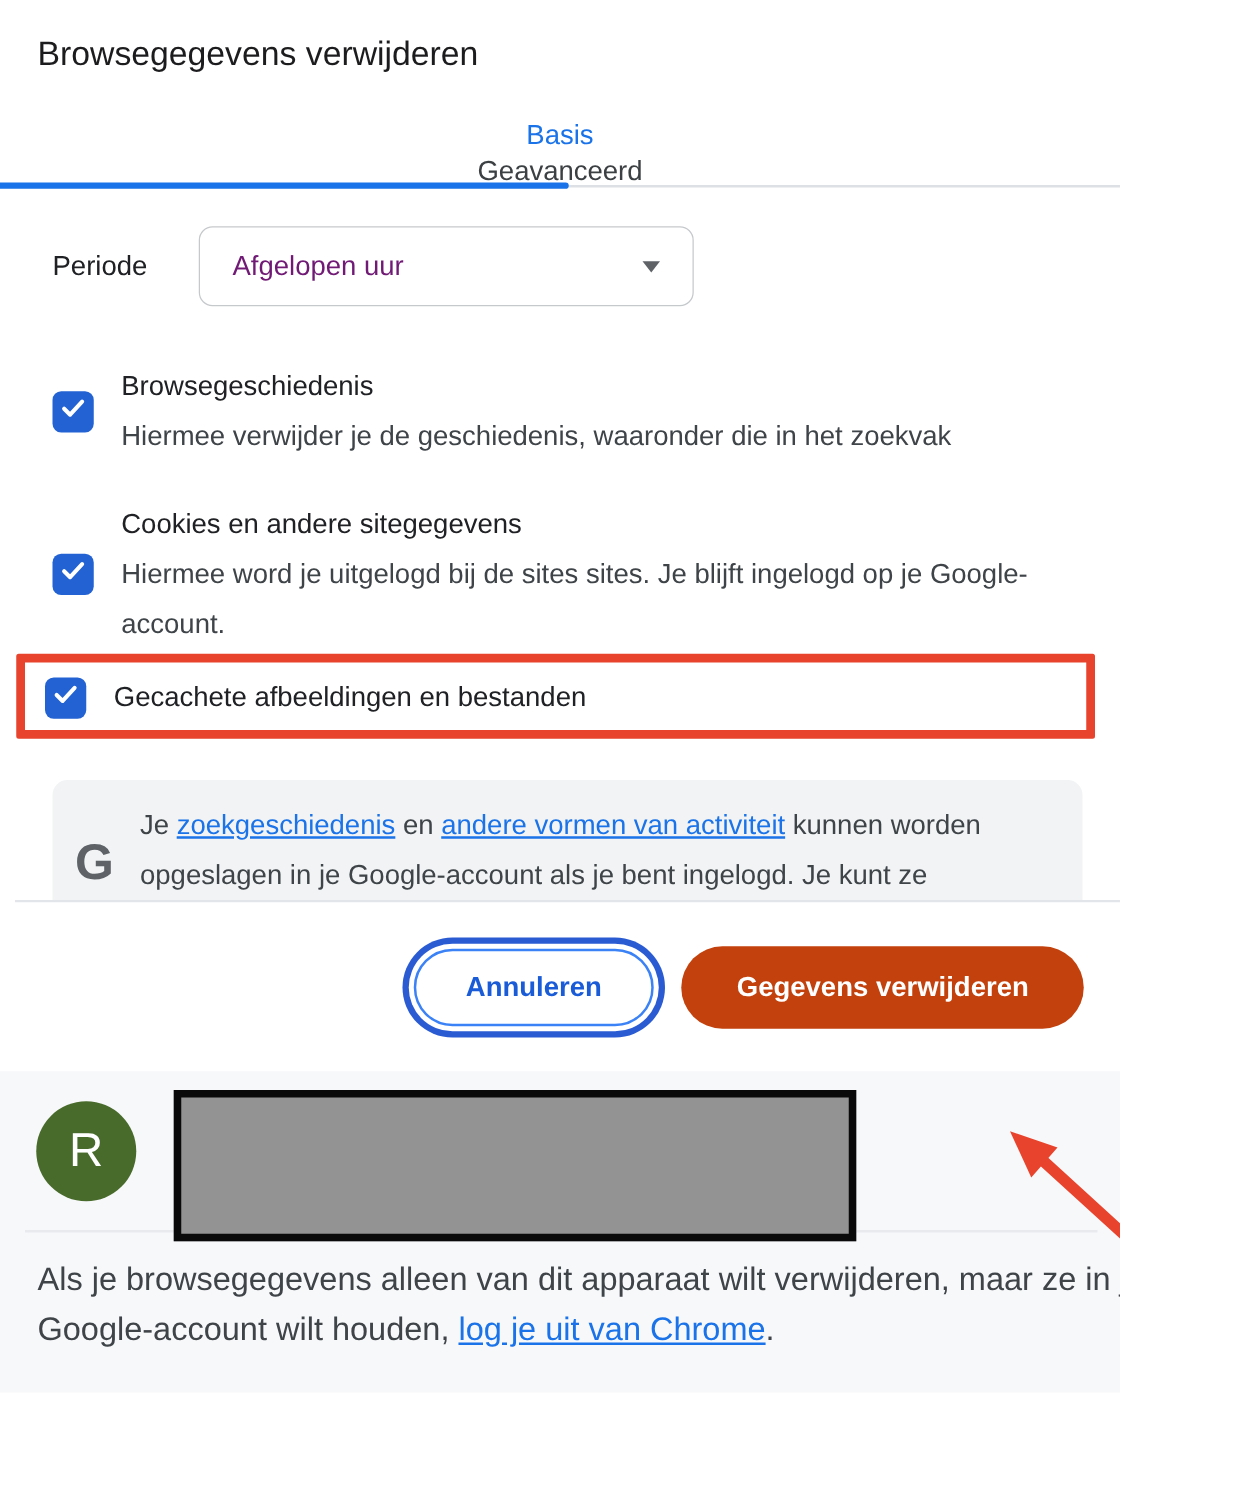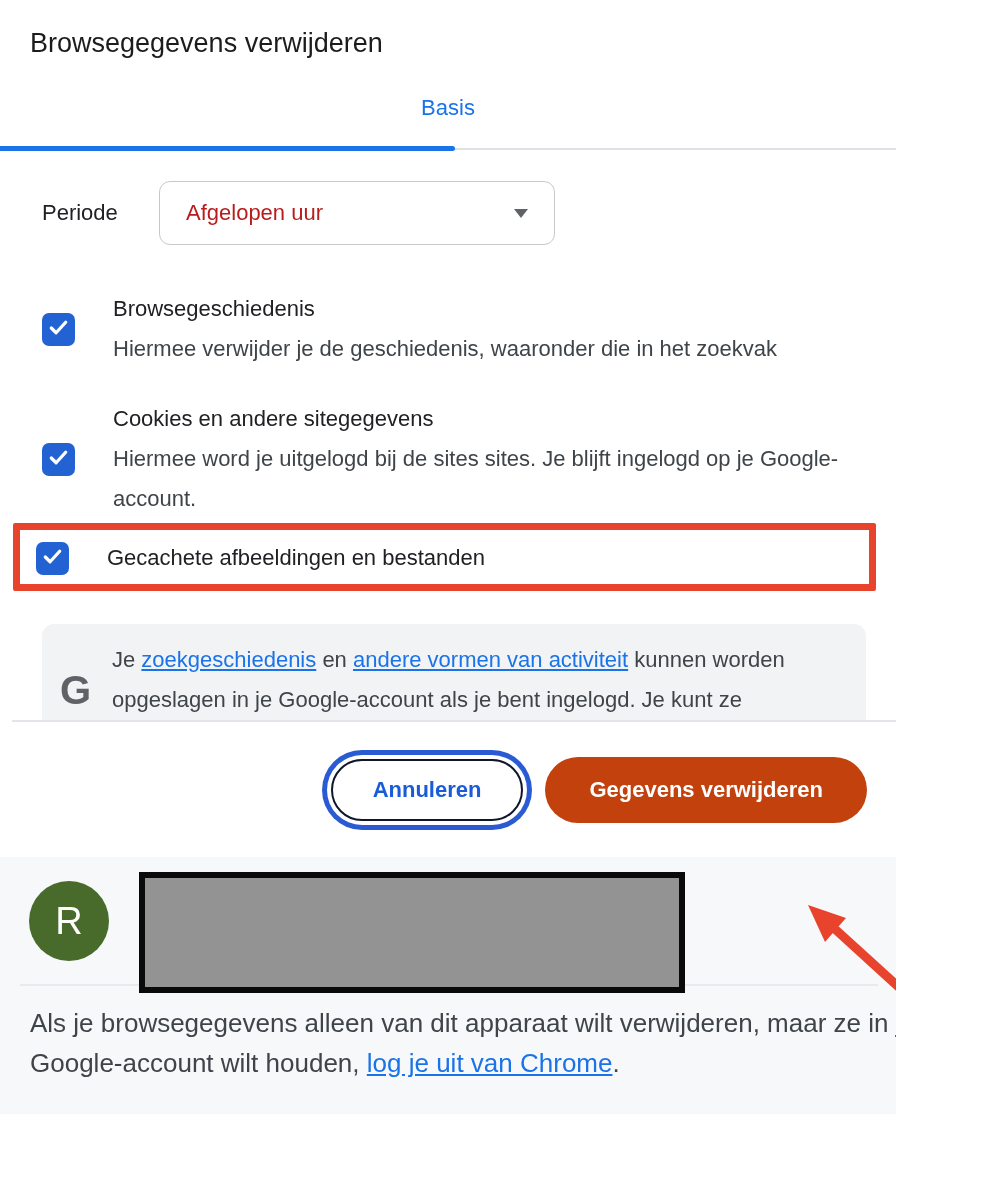--- a/index.html
+++ b/index.html
@@ -29,28 +29,28 @@
     position:absolute; left:0; bottom:0; width:455px; height:5px;
     background:#1a73e8; border-radius:0 5px 5px 0; z-index:2;
   }
   
   .scroll { padding:0 30px; border-bottom:2px solid #e2e5e9;margin-left:12px; }
   .period-row { margin-top:30px; display:flex; align-items:center; }
   .period-label { font-size:22px; color:#202124; width:117px; }
   .period-select {
     width:396px; height:64px; border:1.5px solid #c6c9cc; border-radius:11px;
     background:#fff; display:flex; align-items:center; justify-content:space-between;
-    padding:0 26px; font-size:22px; color:#b91c1c; cursor:pointer;
+    padding:0 26px; font-size:22px; color:#701a75; cursor:pointer;
   }
   .caret {
     width:0; height:0; border-left:7px solid transparent;
     border-right:7px solid transparent; border-top:9px solid #5f6368;
   }
   
-  .cbx-row { display:flex; align-items:center; gap:38px; }
+  .cbx-row { display:flex; align-items:center; gap:22px; }
   .row-1 { margin-top:44px; }
   .row-2 { margin-top:30px; }
   .checkbox {
     flex:none; width:33px; height:33px; border-radius:7px; background:#2262d3;
     display:flex; align-items:center; justify-content:center; cursor:pointer;
   }
   .cbx-text { font-size:22px; line-height:40px; }
   .cbx-title { color:#202124; }
   .cbx-desc { color:#3f4449; }
   .highlight-wrap {
@@ -71,21 +71,21 @@
   a.inline-link { color:#1a73e8; text-decoration:underline; cursor:pointer; }
   
   .footer {
     height:135px; display:flex; align-items:center; justify-content:flex-end;
     padding-right:29px; gap:16px; background:#fff;
   }
   .btn { border-radius:999px; font-size:22px; font-weight:700; cursor:pointer;
     font-family:inherit; }
   .btn-cancel {
     height:62px; padding:0 40px; background:#fff; color:#1a5cd8;
-    border:2px solid #0f172a;
+    border:2px solid #3b82f6;
     box-shadow:0 0 0 4px #ffffff, 0 0 0 9px #2a5bd2;
     margin:9px 6px 9px 9px;
   }
   .btn-confirm {
     height:66px; padding:0 44px; background:#c2410c; color:#fff; border:none;
   }
   
   .bottom { position:relative; height:257px; background:#f7f8fa; }
   .bottom-divider {
     position:absolute; top:127px; left:20px; right:18px; height:2px; background:#e8eaed;
@@ -109,20 +109,21 @@
 </style>
 </head>
 <body>
 
 <div class="page">
 
   <div class="dlg-title">Browsegegevens verwijderen</div>
 
   <div class="tabs">
     <div class="tab active">Basis</div>
+    <div class="tab inactive">Geavanceerd</div>
     <div class="tabs-baseline"></div>
     <div class="tab-indicator"></div>
   </div>
 
   <div class="scroll">
 
     <div class="period-row">
       <div class="period-label">Periode</div>
       <div class="period-select">
         <span>Afgelopen uur</span>

